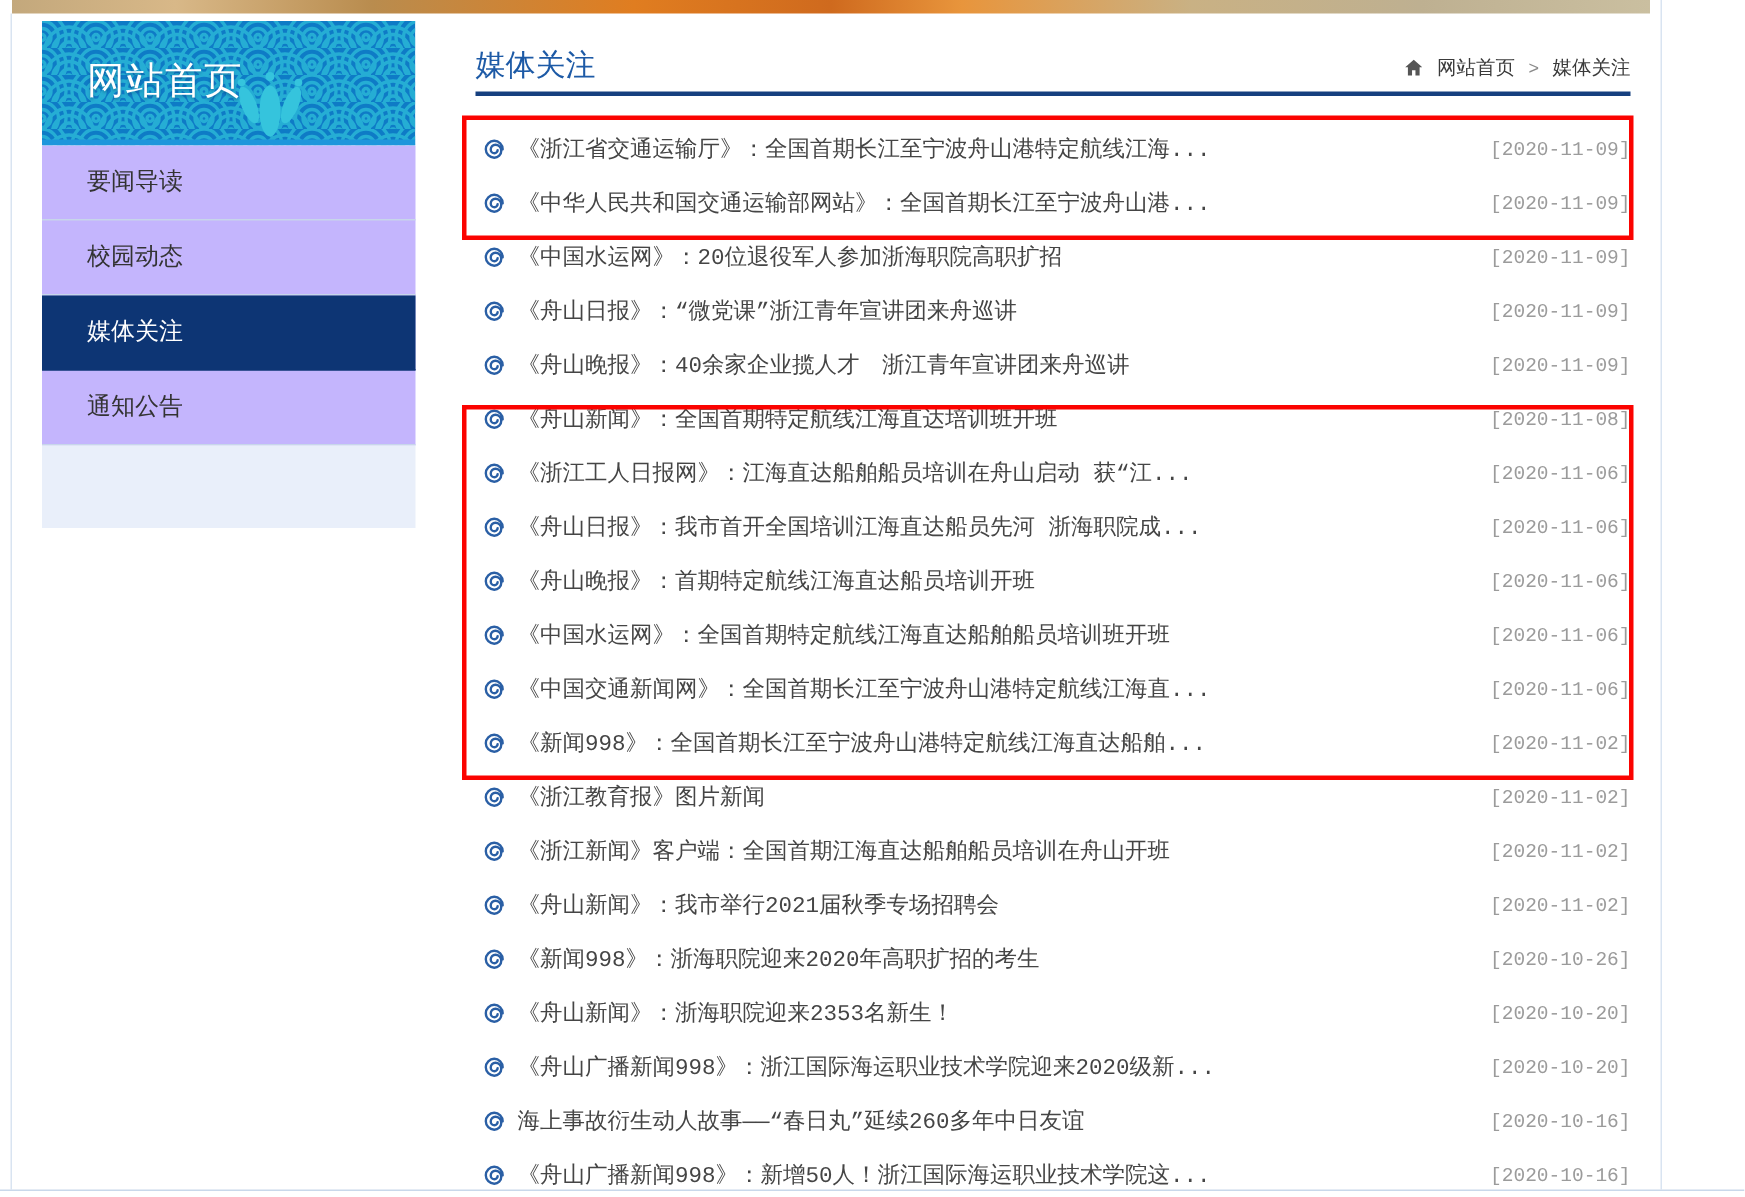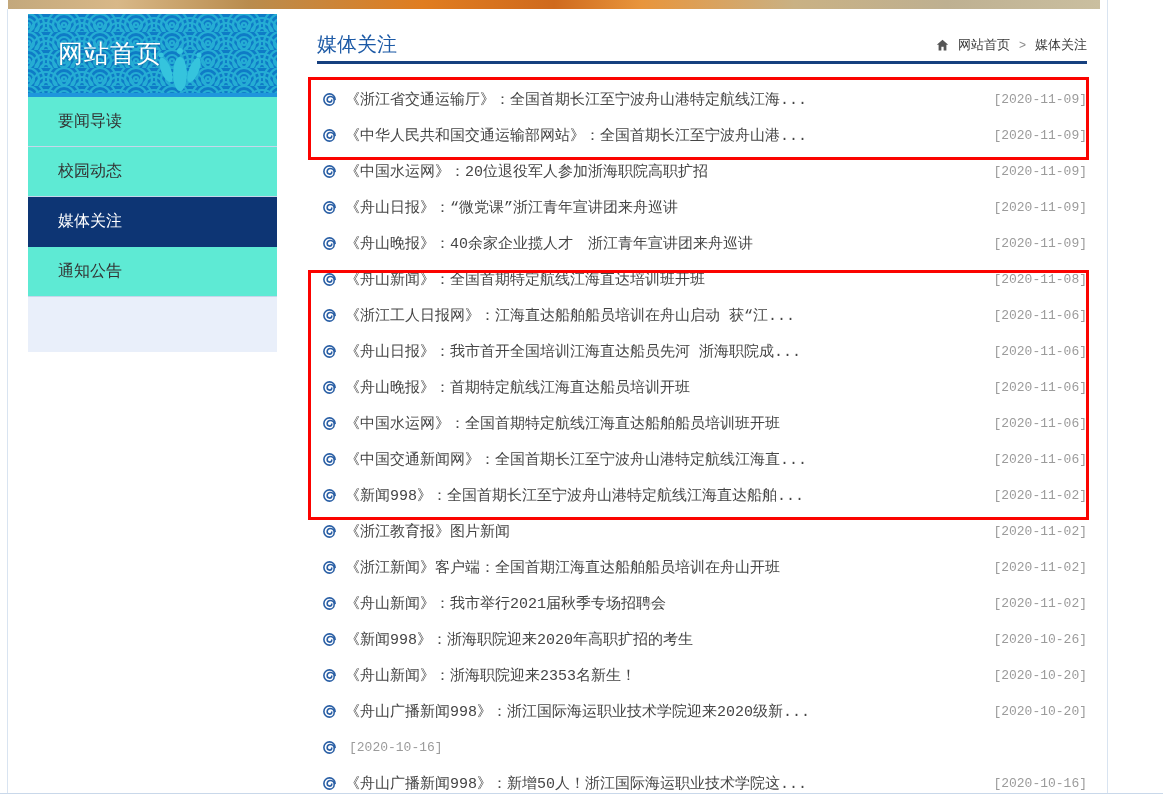--- a/index.html
+++ b/index.html
@@ -18,21 +18,21 @@
   .hline-bottom{position:absolute;left:0;top:793px;width:1163px;height:1px;background:#c9d8ea;}
 
   
   .sidebar{position:absolute;left:28px;top:14px;width:249px;}
   .side-header{position:relative;height:83px;overflow:hidden;}
   .side-header svg.wave-bg{position:absolute;left:0;top:0;}
   .side-header .hdr-label{
     position:absolute;left:30px;top:0;height:79px;display:flex;align-items:center;
     color:#fff;font-size:25px;letter-spacing:1px;text-shadow:0 1px 2px rgba(0,40,90,.35);
   }
-  .side-menu{background:#5eead4;}
+  .side-menu{background:#c4b5fd;}
   .side-item{
     height:49px;display:flex;align-items:center;padding-left:30px;
     font-size:16px;color:#333;border-bottom:1px solid #c7d6ea;cursor:pointer;
   }
   .side-item.active{background:#0d3574;color:#fff;border-bottom:1px solid #0d3574;}
   .side-filler{height:55px;background:#e9effa;}
 
   
   .main{position:absolute;left:317px;top:22px;width:770px;}
   .main-head{display:flex;align-items:flex-end;justify-content:space-between;height:36px;}
@@ -292,20 +292,21 @@
     </span>
     <a class="news-link">《舟山广播新闻998》：浙江国际海运职业技术学院迎来2020级新...</a>
     <span class="news-date">[2020-10-20]</span>
   </div>
         <div class="news-row">
     <span class="row-icon">
       <svg width="15" height="15" viewBox="0 0 16 16" aria-hidden="true">
         <path fill="none" stroke="#2a5fa5" stroke-width="1.7" stroke-linecap="round" d="M14 8a6 6 0 1 0-6 6c2.8 0 5-2.2 5-5A4.2 4.2 0 0 0 8.8 4.8 3.3 3.3 0 0 0 5.5 8.1c0 1.5 1.2 2.7 2.7 2.7 1.2 0 2.2-1 2.2-2.2"></path>
       </svg>
     </span>
+    <a class="news-link">海上事故衍生动人故事——“春日丸”延续260多年中日友谊</a>
     <span class="news-date">[2020-10-16]</span>
   </div>
         <div class="news-row">
     <span class="row-icon">
       <svg width="15" height="15" viewBox="0 0 16 16" aria-hidden="true">
         <path fill="none" stroke="#2a5fa5" stroke-width="1.7" stroke-linecap="round" d="M14 8a6 6 0 1 0-6 6c2.8 0 5-2.2 5-5A4.2 4.2 0 0 0 8.8 4.8 3.3 3.3 0 0 0 5.5 8.1c0 1.5 1.2 2.7 2.7 2.7 1.2 0 2.2-1 2.2-2.2"></path>
       </svg>
     </span>
     <a class="news-link">《舟山广播新闻998》：新增50人！浙江国际海运职业技术学院这...</a>
     <span class="news-date">[2020-10-16]</span>

